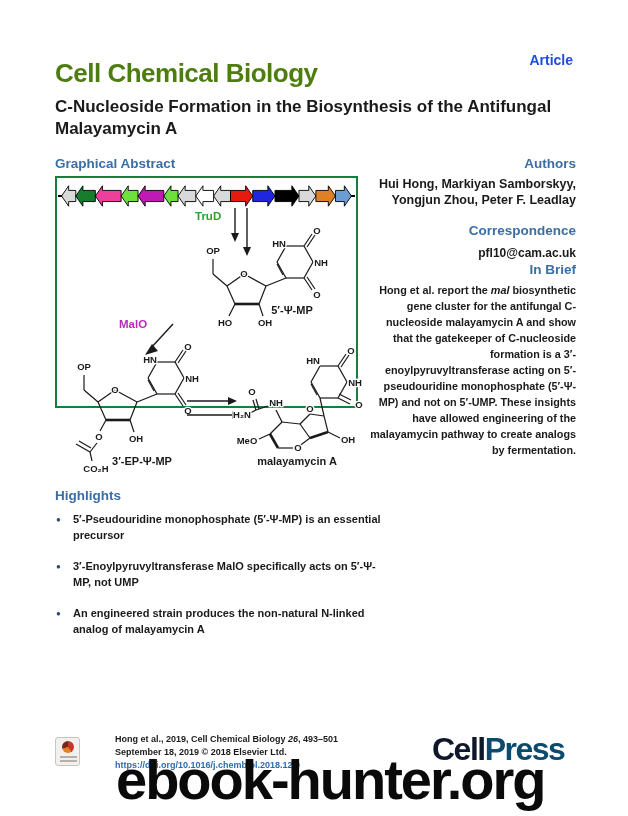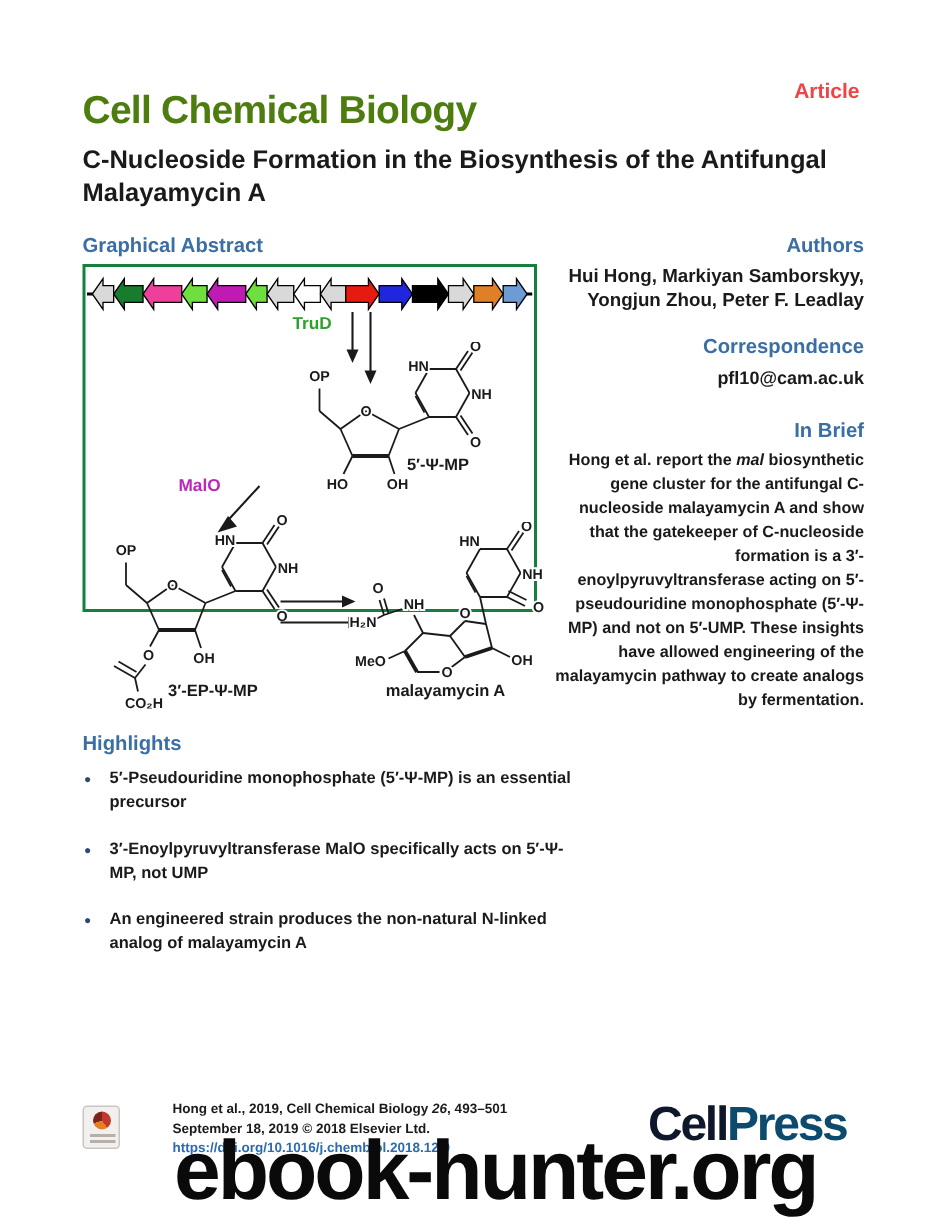--- a/index.html
+++ b/index.html
@@ -1,21 +1,21 @@
 <!DOCTYPE html>
 <html><head>
 <meta charset="utf-8">
 <style>
   * { margin:0; padding:0; box-sizing:border-box; }
   html,body { background:#ffffff; }
   body {
     width:628px; height:816px; position:relative; overflow:hidden;
     font-family:"Liberation Sans", sans-serif; color:#1a1a1a;
   }
-  .article-label { position:absolute; top:52px; right:55px; font-size:14px; font-weight:bold; color:#ef4444; }
+  .article-label { position:absolute; top:52px; right:55px; font-size:14px; font-weight:bold; color:#1d4ed8; }
   .journal { position:absolute; top:58px; left:55px; font-size:26px; font-weight:bold; color:#4d7c0f; letter-spacing:-0.5px; }
   .paper-title { position:absolute; top:96px; left:55px; width:505px; font-size:17px; font-weight:bold; color:#1a1a1a; line-height:1.3; }
 
   .sec-heading { font-size:13.5px; font-weight:700; color:#3a6ea5; }
 
   .ga-heading { position:absolute; top:156px; left:55px; }
   .ga-box { position:absolute; top:176px; left:55px; width:303px; height:232px; border:2px solid #15803d; background:#fff; }
 
   .gene-svg { position:absolute; top:5px; left:1px; width:297px; height:26px; }
 
@@ -34,21 +34,21 @@
   .arrow-svg polygon { fill:#1a1a1a; stroke:none; }
 
   .mol-name { position:absolute; font-size:11px; font-weight:bold; color:#1a1a1a; text-align:center; }
   .name-psi { top:126px; left:200px; width:70px; }
   .name-ep  { top:277px; left:25px;  width:120px; }
   .name-mal { top:277px; left:185px; width:110px; }
 
   .right-col { position:absolute; top:156px; left:368px; width:208px;text-align:right; }
   .right-col .sec-heading { margin-bottom:5px; }
   .authors-names { font-size:12.5px; font-weight:bold; line-height:1.3; margin-bottom:14px; }
-  .email { font-size:12px; font-weight:bold; margin-bottom:20px; color:#1a1a1a; text-decoration:none; display:inline-block; }
+  .email { font-size:12px; font-weight:bold; margin-bottom:2px; color:#1a1a1a; text-decoration:none; display:inline-block; }
   .inbrief-text { font-size:10.8px; font-weight:bold; line-height:16px; color:#1a1a1a; }
   .inbrief-text .it { font-style:italic; }
 
   .highlights { position:absolute; top:488px; left:55px; width:330px; }
   .highlights .sec-heading { margin-bottom:8px; }
   .highlights ul { list-style:none; }
   .highlights li {
     position:relative; padding-left:18px; margin-bottom:15px;
     font-size:11px; font-weight:bold; line-height:16px; color:#1a1a1a;
   }

